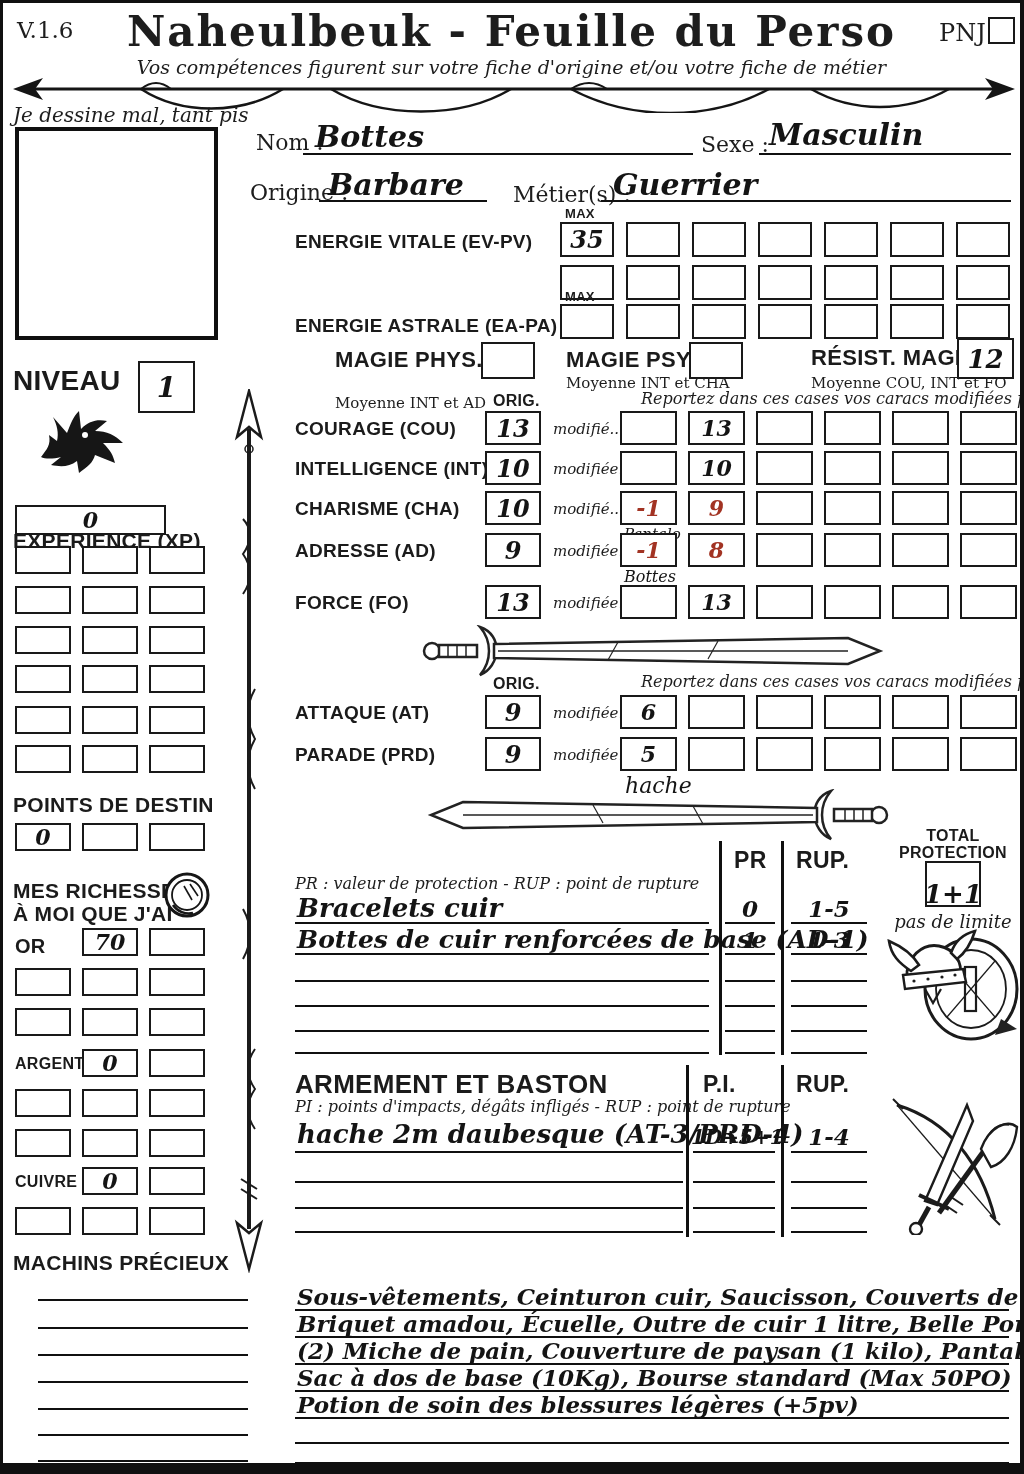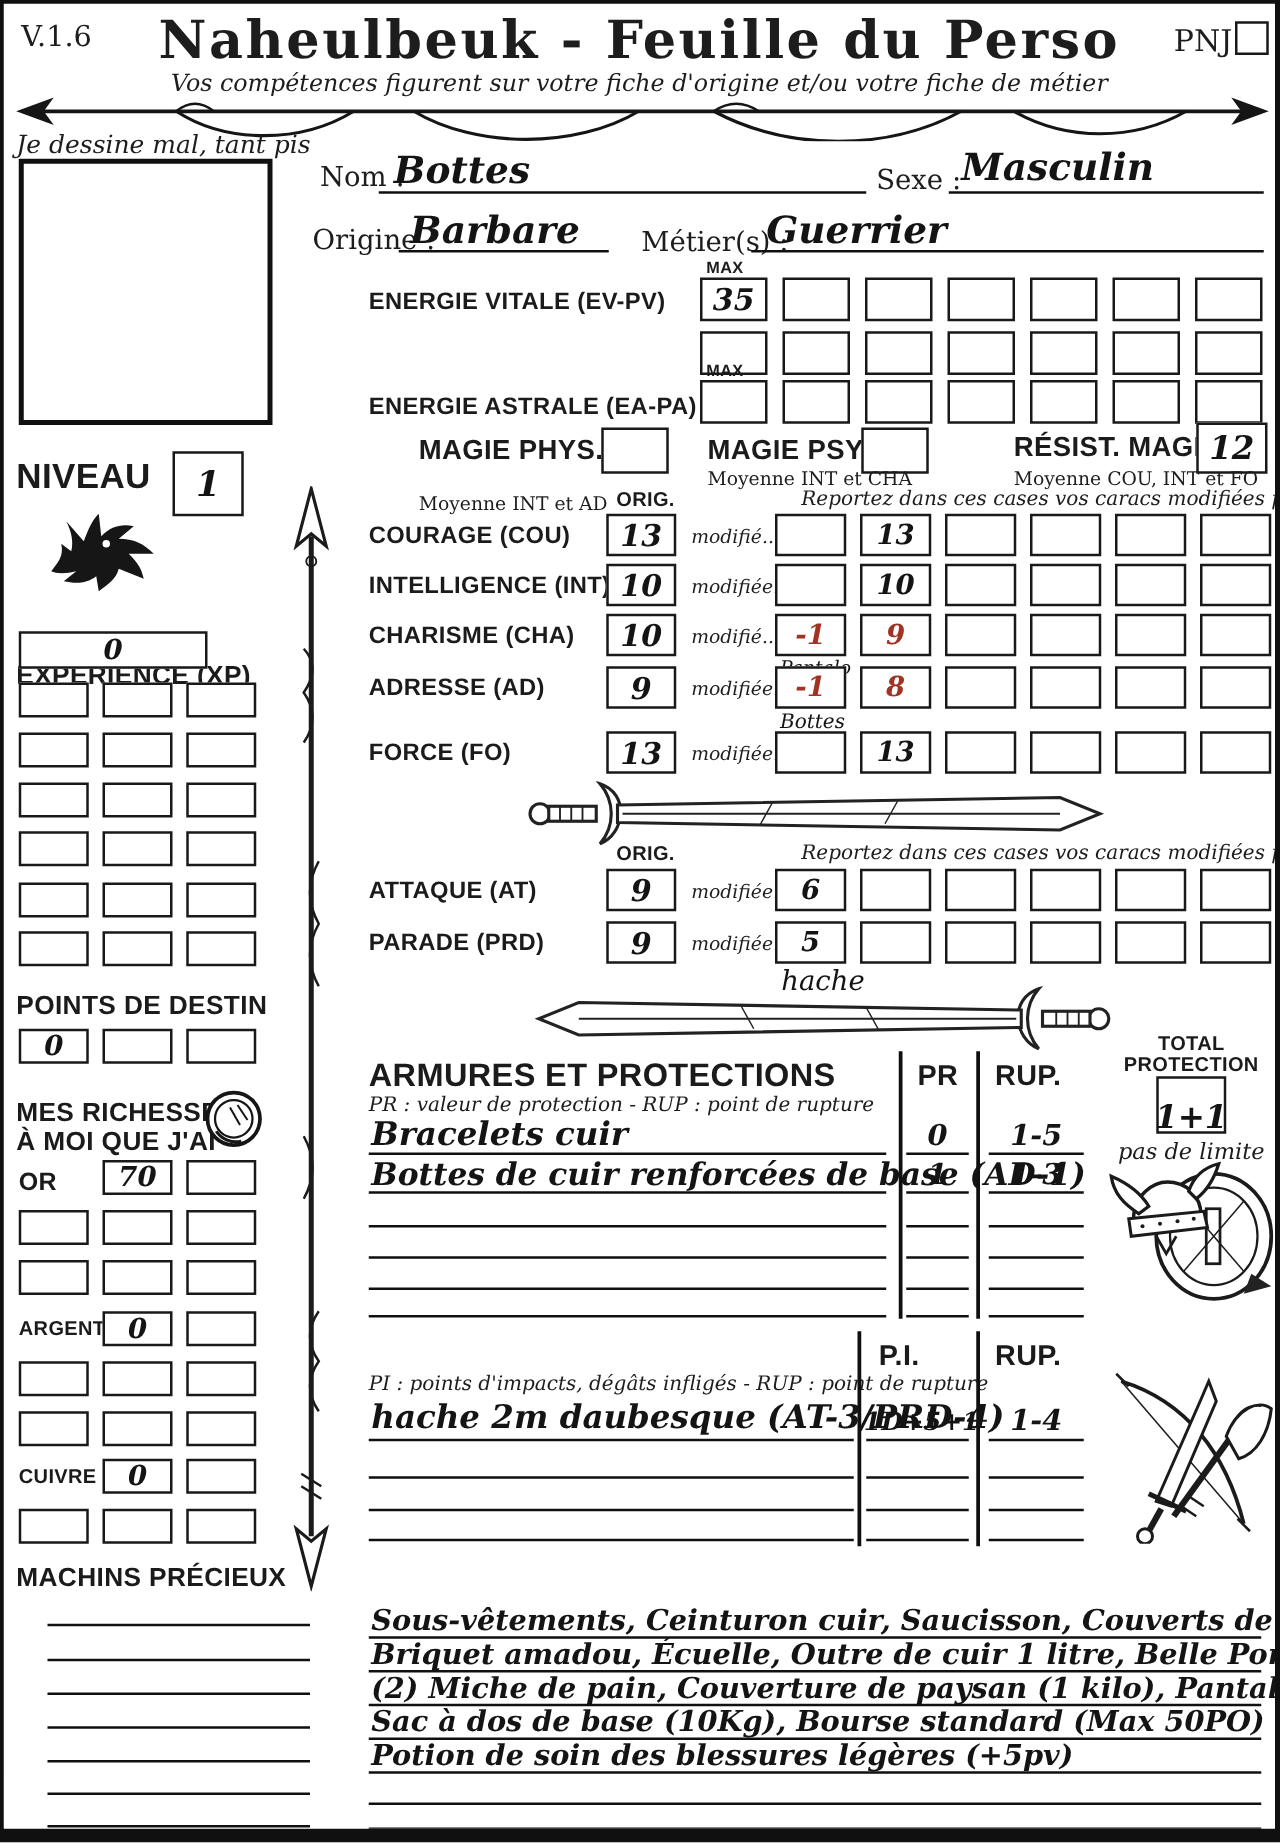--- a/index.html
+++ b/index.html
@@ -374,21 +374,20 @@
       <circle cx="28" cy="60" r="4" fill="none" stroke="#1b1b1b" stroke-width="1.5"></circle>
       <path d="M22,130 Q36,145 22,165 Q36,185 22,205" fill="none" stroke="#1b1b1b" stroke-width="2"></path>
       <path d="M34,300 Q20,325 34,350 Q20,375 34,400" fill="none" stroke="#1b1b1b" stroke-width="2"></path>
       <path d="M22,520 Q36,545 22,570" fill="none" stroke="#1b1b1b" stroke-width="2"></path>
       <path d="M34,660 Q20,680 34,700 Q20,720 34,740" fill="none" stroke="#1b1b1b" stroke-width="2"></path>
       <line x1="20" y1="790" x2="36" y2="800" stroke="#1b1b1b" stroke-width="2"></line>
       <line x1="20" y1="800" x2="36" y2="810" stroke="#1b1b1b" stroke-width="2"></line>
     </svg>
   </div>
 
-  <div class="abs hv" style="left:292px;top:842px;font-size:26px;">ARMURES ET PROTECTIONS</div>
   <div class="abs hv" style="left:731px;top:844px;font-size:23px;">PR</div>
   <div class="abs hv" style="left:793px;top:844px;font-size:23px;">RUP.</div>
   <div class="abs scr it" style="left:292px;top:871px;font-size:16px;">PR : valeur de protection - RUP : point de rupture</div>
   <div class="vln" style="left:716px;top:838px;height:214px;"></div>
   <div class="vln" style="left:778px;top:838px;height:214px;"></div>
 
   <div class="abs hw" style="left:294px;top:890px;font-size:26px;">Bracelets cuir</div>
   <div class="ul" style="left:292px;top:919px;width:414px;"></div>
   <div class="abs hw ctr" style="left:722px;top:892px;width:50px;font-size:23px;">0</div>
   <div class="ul" style="left:722px;top:919px;width:50px;"></div>
@@ -435,20 +434,21 @@
       <circle cx="33" cy="52" r="1.6" fill="#1b1b1b"></circle>
         <circle cx="47" cy="50" r="1.6" fill="#1b1b1b"></circle>
       <circle cx="61" cy="48" r="1.6" fill="#1b1b1b"></circle>
         <circle cx="74" cy="46" r="1.6" fill="#1b1b1b"></circle>
       <path d="M30,42 C18,34 10,26 8,12 C22,18 32,26 38,36 Z" fill="#fff" stroke="#1b1b1b" stroke-width="2.6"></path>
       <path d="M70,24 C74,12 82,5 94,2 C90,15 84,24 76,30 Z" fill="#fff" stroke="#1b1b1b" stroke-width="2.6"></path>
       <path d="M44,60 L52,74 L60,60" fill="none" stroke="#1b1b1b" stroke-width="2.2"></path>
     </svg>
   </div>
 
+  <div class="abs hv" style="left:292px;top:1066px;font-size:26px;">ARMEMENT ET BASTON</div>
   <div class="abs hv" style="left:700px;top:1068px;font-size:23px;">P.I.</div>
   <div class="abs hv" style="left:793px;top:1068px;font-size:23px;">RUP.</div>
   <div class="abs scr it" style="left:292px;top:1094px;font-size:16px;">PI : points d'impacts, dégâts infligés - RUP : point de rupture</div>
   <div class="vln" style="left:683px;top:1062px;height:172px;"></div>
   <div class="vln" style="left:778px;top:1062px;height:172px;"></div>
 
   <div class="abs hw" style="left:294px;top:1116px;font-size:26px;">hache 2m daubesque (AT-3/PRD-4)</div>
   <div class="ul" style="left:292px;top:1148px;width:388px;"></div>
   <div class="abs hw ctr" style="left:688px;top:1122px;width:86px;font-size:20px;">1D+5+1</div>
   <div class="ul" style="left:690px;top:1148px;width:82px;"></div>

